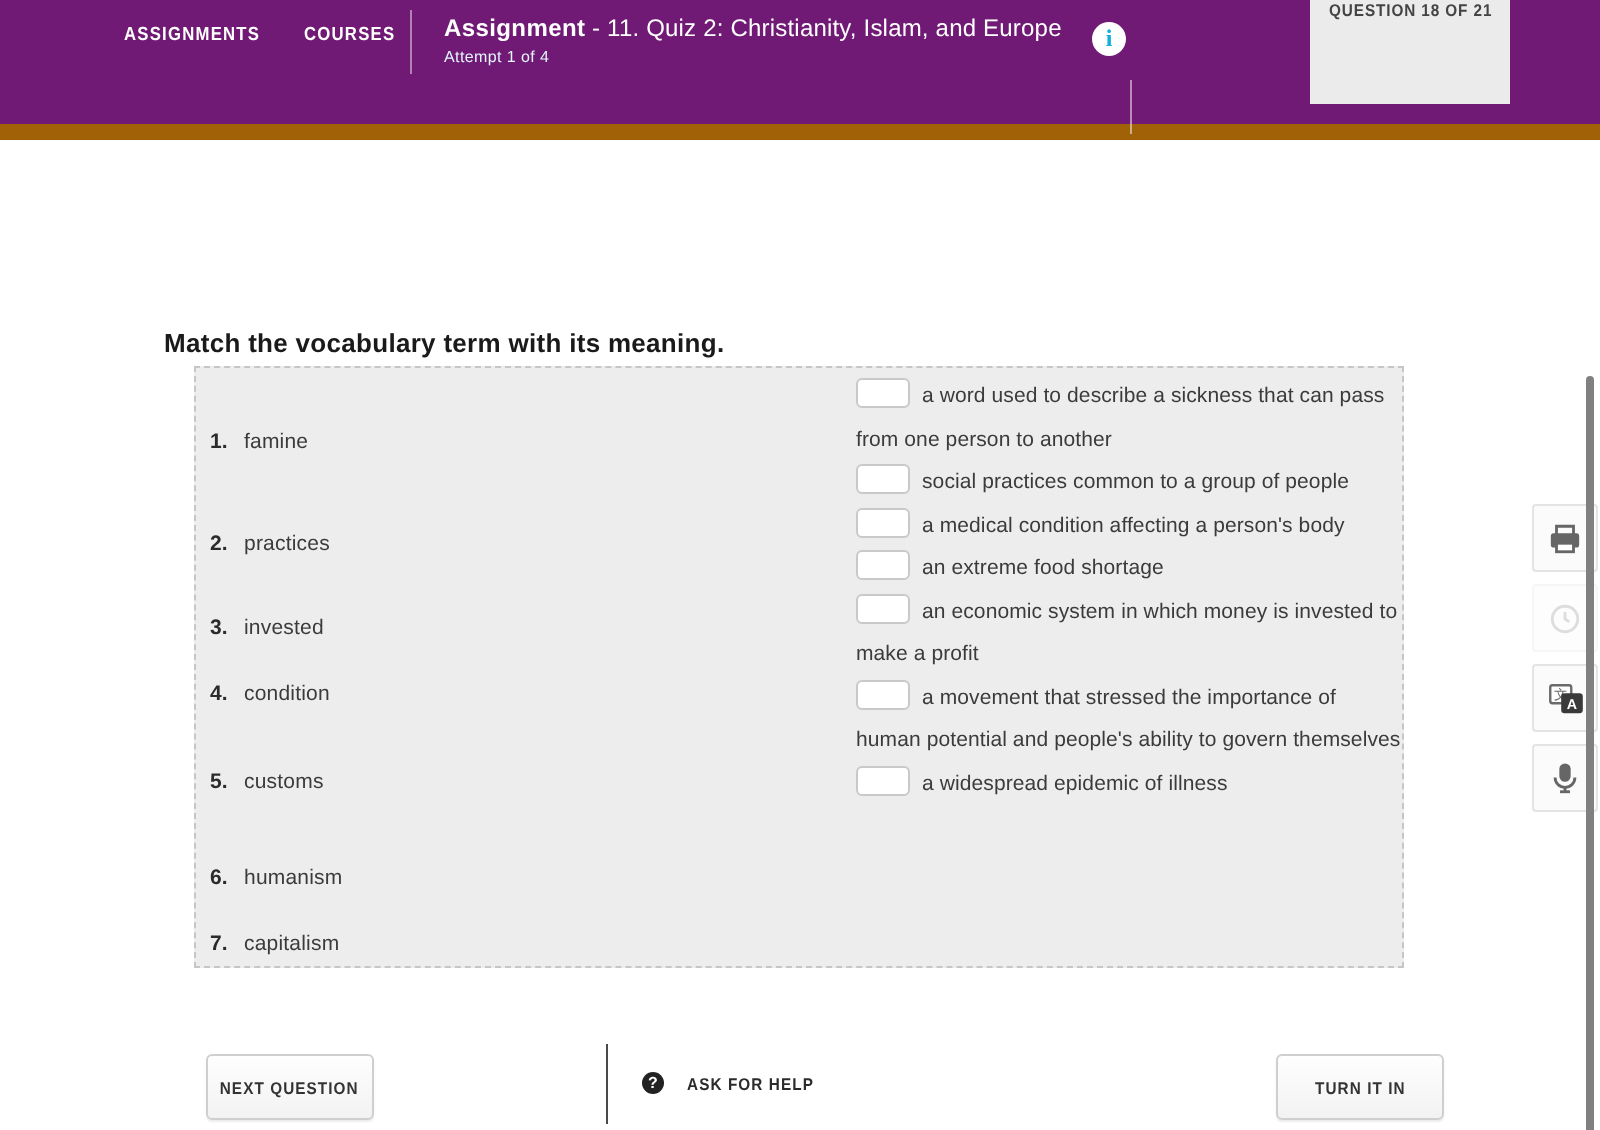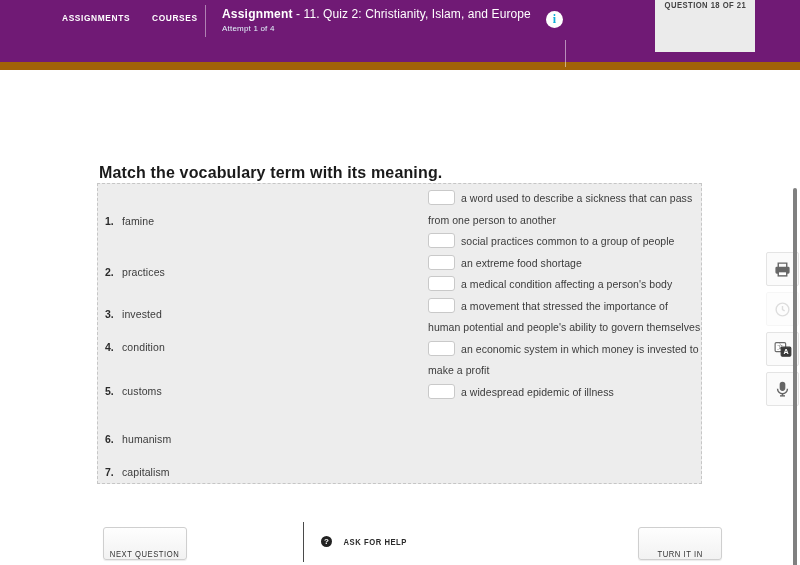--- a/index.html
+++ b/index.html
@@ -145,23 +145,23 @@
   
   .content {
     position: relative;
     width: 800px;
     height: 495px;
     background: #ffffff;
   }
 
   .prompt {
     position: absolute;
-    left: 99px;
+    left: 82px;
     top: 94px;
-    font-size: 16px;
+    font-size: 13px;
     font-weight: bold;
     color: #1a1a1a;
     letter-spacing: 0.15px;
   }
 
   .match-box {
     position: absolute;
     left: 97px;
     top: 113px;
     width: 605px;
@@ -223,25 +223,25 @@
 
   
   .btn {
     position: absolute;
     background: linear-gradient(#fefefe, #f2f2f2);
     border: 1px solid #cfcfcf;
     border-radius: 3px;
     box-shadow: 0 1px 1px rgba(0,0,0,0.08);
     color: #333333;
     font-size: 8.5px;
-    font-weight: normal;
+    font-weight: bold;
     letter-spacing: 0.6px;
     font-family: "Liberation Sans Narrow", "Liberation Sans", sans-serif;
     display: flex;
-    align-items: flex-end;
+    align-items: center;
     justify-content: center;
     cursor: pointer;
     white-space: nowrap;
   }
   .btn span { transform: scaleX(0.9); display: inline-block; }
 
   .btn-next { left: 103px; top: 457px; width: 84px; height: 33px; }
   .btn-turn { left: 638px; top: 457px; width: 84px; height: 33px; }
 
   .footer-divider {
@@ -391,30 +391,30 @@
     </div>
 
     <div class="defs-col">
       <div class="def-item">
         <span class="def-box"></span><span class="def-text">a word used to describe a sickness that can pass from one person to another</span>
       </div>
       <div class="def-item">
         <span class="def-box"></span><span class="def-text">social practices common to a group of people</span>
       </div>
       <div class="def-item">
+        <span class="def-box"></span><span class="def-text">a medical condition affecting a person's body</span>
+      </div>
+      <div class="def-item">
         <span class="def-box"></span><span class="def-text">an extreme food shortage</span>
       </div>
       <div class="def-item">
-        <span class="def-box"></span><span class="def-text">a medical condition affecting a person's body</span>
+        <span class="def-box"></span><span class="def-text">an economic system in which money is invested to make a profit</span>
       </div>
       <div class="def-item">
         <span class="def-box"></span><span class="def-text">a movement that stressed the importance of human potential and people's ability to govern themselves</span>
-      </div>
-      <div class="def-item">
-        <span class="def-box"></span><span class="def-text">an economic system in which money is invested to make a profit</span>
       </div>
       <div class="def-item">
         <span class="def-box"></span><span class="def-text">a widespread epidemic of illness</span>
       </div>
     </div>
 
   </div>
 
   <div class="btn btn-next">
     <span>NEXT QUESTION</span>

